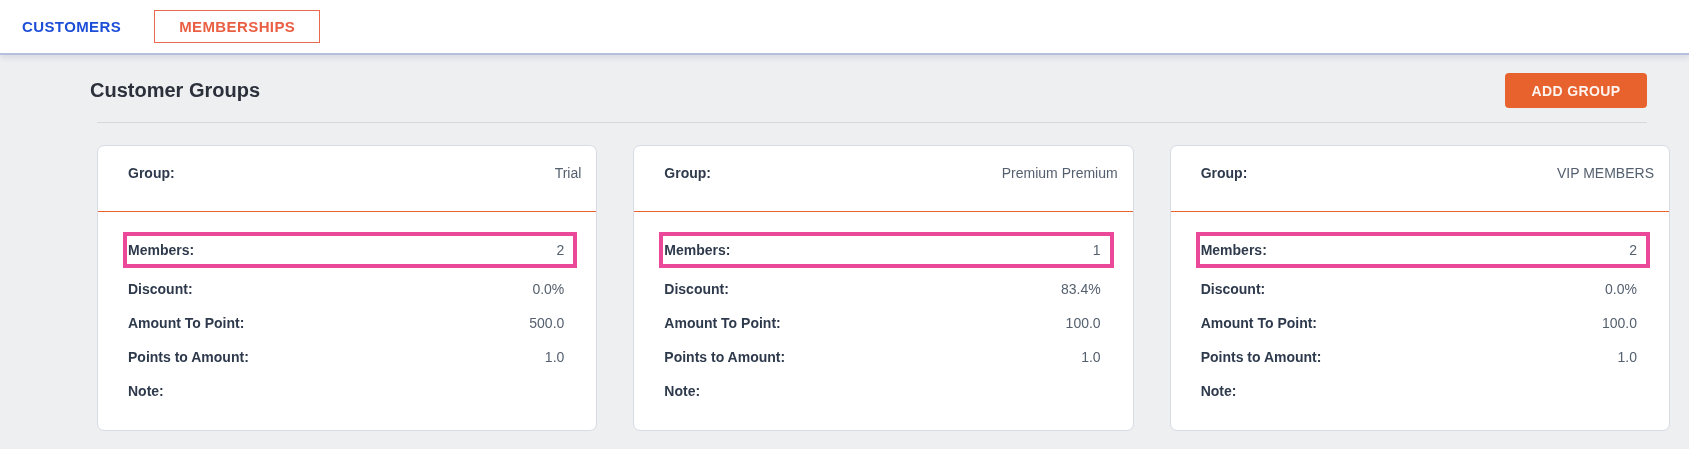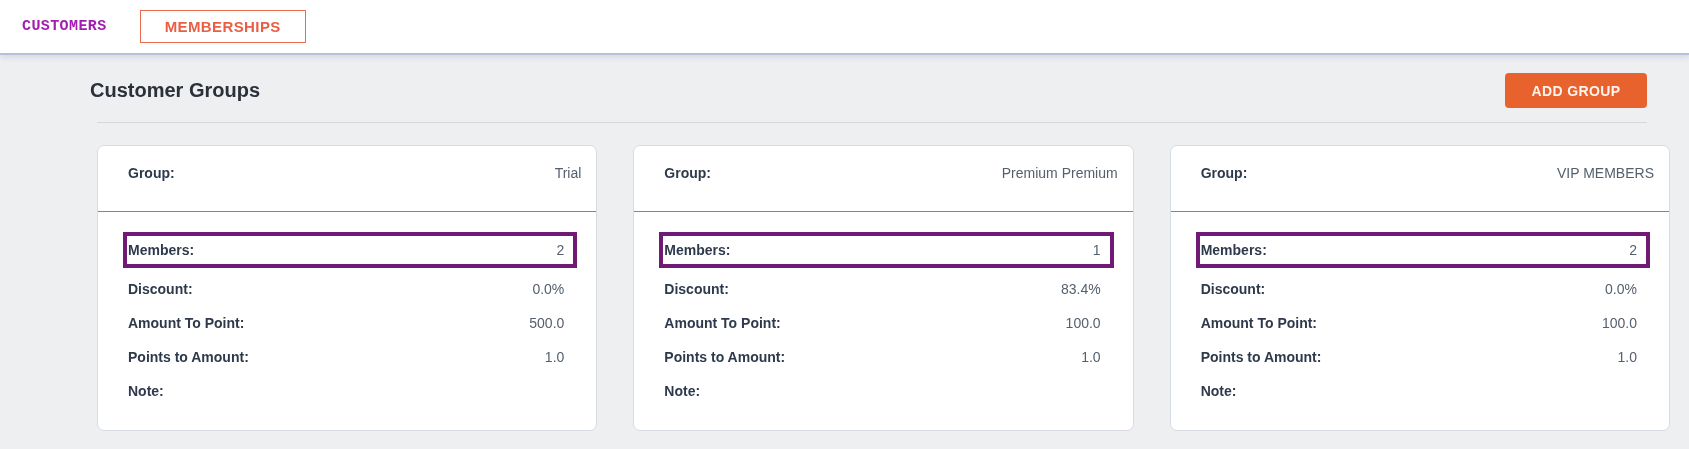--- a/index.html
+++ b/index.html
@@ -22,21 +22,21 @@
     box-shadow: 0 3px 5px rgba(120,130,160,0.18);
     position: relative;
     z-index: 2;
   }
   .tab {
     font-size: 15px;
     font-weight: 700;
     letter-spacing: 0.4px;
     cursor: pointer;
   }
-  .tab-customers { color: #a21caf; font-family: Liberation Mono, monospace; }
+  .tab-customers { color: #1d4ed8; }
   .tab-memberships {
     margin-left: 33px;
     color: #ea5f43;
     border: 1px solid #ea6a4e;
     border-radius: 0;
     background: #ffffff;
     padding: 7px 24px;
   }
 
   
@@ -107,21 +107,21 @@
     display: flex;
     justify-content: space-between;
     align-items: baseline;
     font-size: 14px;
     line-height: 18px;
     margin: 0 32px 16px 30px;
   }
   .row .rlabel { font-weight: 600; color: #2e3a4c; }
   .row .rvalue { color: #55606e; }
   .row.highlighted {
-    border: 4px solid #701a75;
+    border: 4px solid #ec4899;
     margin: 0 19px 12px 25px;
     padding: 5px 9px 5px 1px;
   }
 </style>
 </head>
 <body>
 
 <header class="topbar">
   <div class="tab tab-customers">CUSTOMERS</div>
   <div class="tab tab-memberships">MEMBERSHIPS</div>

